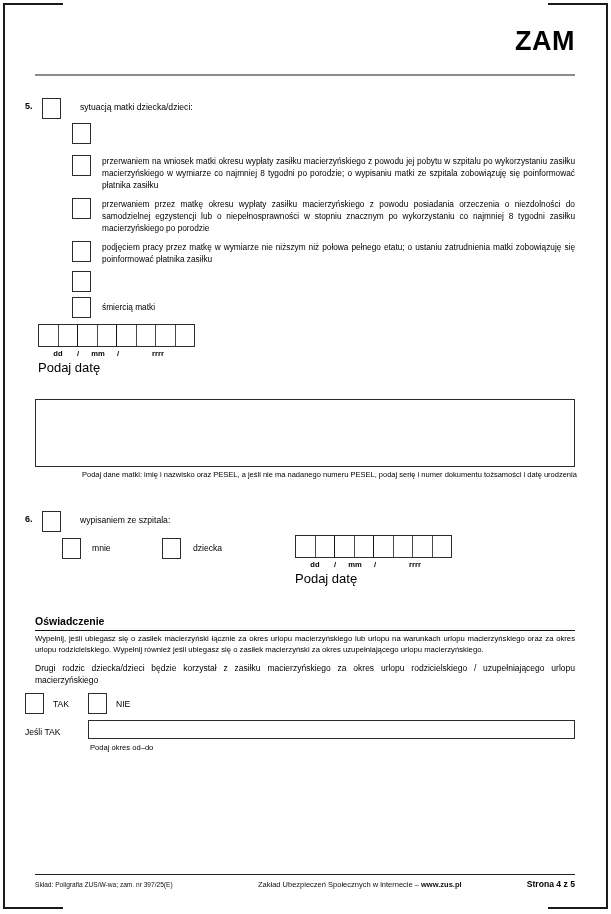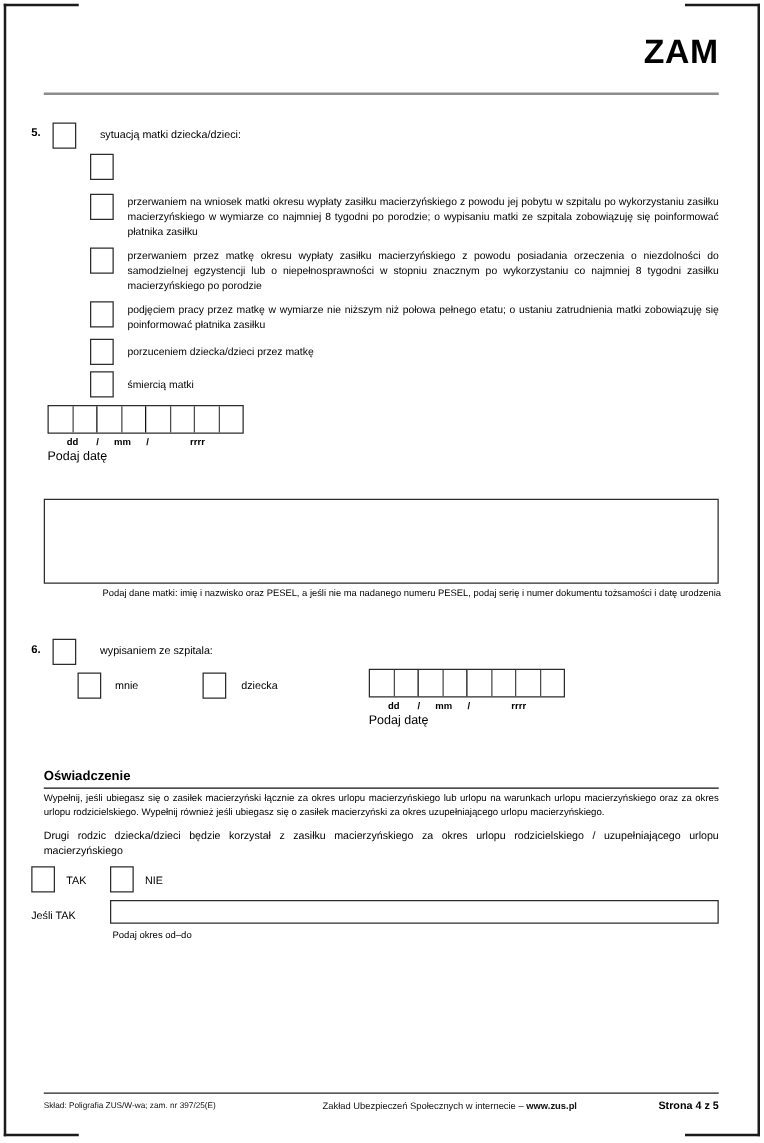--- a/index.html
+++ b/index.html
@@ -35,21 +35,21 @@
   .dcell { width:18.5px; height:21px; border-right:1px solid #4a4a4a; box-sizing:content-box; }
   .dcell.group-end { border-right:1.6px solid #111; }
   .dcell:last-child { border-right:none; }
   .dlabels { position:relative; width:160px; height:10px; margin-top:2px; }
   .dlab { position:absolute; font-size:7.6px; font-weight:bold; text-align:center; }
   .dlab-dd { left:0; width:40px; }
   .dlab-s1 { left:34px; width:12px; }
   .dlab-mm { left:40px; width:40px; }
   .dlab-s2 { left:74px; width:12px; }
   .dlab-rrrr { left:80px; width:80px; }
-  .dhint { font-size:10px; margin-top:1px; }
+  .dhint { font-size:13px; margin-top:1px; }
 
   .sec-heading { position:absolute; font-weight:bold; font-size:9.6px;margin-top:35px; }
   .bigbox {
     position:absolute; left:35px; top:399px; width:540px; height:68px;
     border:1.2px solid #2c2c2c; box-sizing:border-box; background:#fff;
   }
   .hint-sm {
     position:absolute; left:35px; width:540px;
     font-size:7.5px; line-height:10.3px; text-align:justify;padding-left:47px;
   }
@@ -102,21 +102,20 @@
   <div class="cb" style="left:72px; top:155px;"></div>
   <div class="opt-text" style="top:156px;">przerwaniem na wniosek matki okresu wypłaty zasiłku macierzyńskiego z powodu jej pobytu w szpitalu po wykorzystaniu zasiłku macierzyńskiego w wymiarze co najmniej 8 tygodni po porodzie; o wypisaniu matki ze szpitala zobowiązuję się poinformować płatnika zasiłku</div>
 
   <div class="cb" style="left:72px; top:198px;"></div>
   <div class="opt-text" style="top:199px;">przerwaniem przez matkę okresu wypłaty zasiłku macierzyńskiego z powodu posiadania orzeczenia o niezdolności do samodzielnej egzystencji lub o niepełnosprawności w stopniu znacznym po wykorzystaniu co najmniej 8 tygodni zasiłku macierzyńskiego po porodzie</div>
 
   <div class="cb" style="left:72px; top:241px;"></div>
   <div class="opt-text" style="top:242px;">podjęciem pracy przez matkę w wymiarze nie niższym niż połowa pełnego etatu; o ustaniu zatrudnienia matki zobowiązuję się poinformować płatnika zasiłku</div>
 
   <div class="cb" style="left:72px; top:271px;"></div>
-  <div class="opt-text" style="top:276px;">porzuceniem dziecka/dzieci przez matkę</div>
 
   <div class="cb" style="left:72px; top:297px;"></div>
   <div class="opt-text" style="top:302px;">śmiercią matki</div>
 
   <div class="dategrid" style="left:38px; top:324px;">
     <div class="dcells">
       <div class="dcell"></div>
       <div class="dcell group-end"></div>
       <div class="dcell"></div>
       <div class="dcell group-end"></div>

